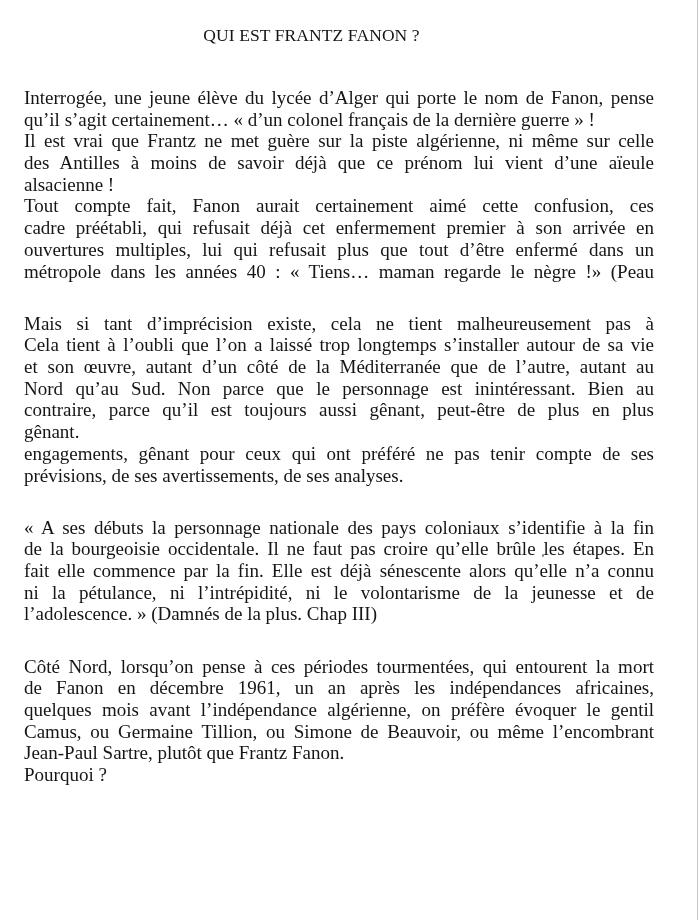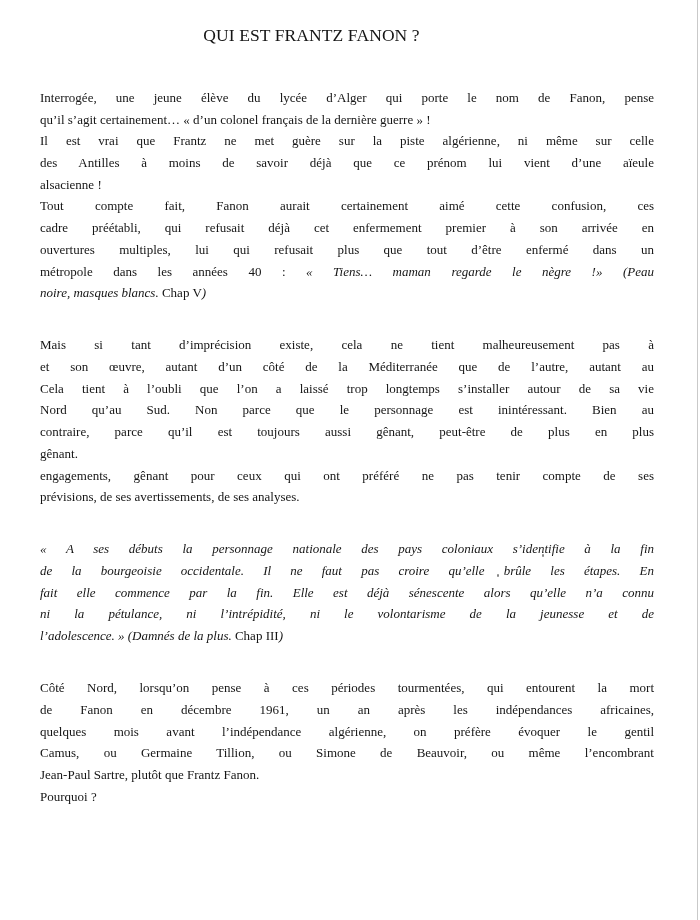--- a/index.html
+++ b/index.html
@@ -8,25 +8,25 @@
     font-family: "Liberation Serif", "DejaVu Serif", serif; color: #151515;
   }
   .edge-line { position: absolute; top: 0; right: 2px; width: 1px; height: 920px; background: #c9c9c9; }
   .title {
     position: absolute; top: 13px; left: 0; width: 623px; text-align: center;
     font-weight: normal; font-size: 17.5px; letter-spacing: 0.1px; margin-left: 0;
   }
   .page { position: absolute; left: 24px; top: 87px; width: 630px; }
   .para { margin: 0 0 30.5px 0; }
   .line {
-    display: block; height: 21.7px; line-height: 21.7px; font-size: 13px;
-    white-space: nowrap; text-align: justify; text-align-last: justify; margin-left: 16px;
+    display: block; height: 21.7px; line-height: 21.7px; font-size: 19px;
+    white-space: nowrap; text-align: justify; text-align-last: justify;
   }
   .line.last { text-align-last: left; }
-  .it { font-style: italic; }
+  .it { }
   .speck { position: absolute; width: 2px; height: 3px; background: #888; border-radius: 1px; }
 </style>
 </head>
 <body>
 
 <div class="edge-line"></div>
 <div class="speck" style="left:542px; top:554px;"></div>
 <div class="speck" style="left:497px; top:574px;"></div>
 
 <h1 class="title">QUI EST FRANTZ FANON ?</h1>
@@ -35,26 +35,25 @@
     <div class="para">
       <span class="line"><span>Interrogée, une jeune élève du lycée d’Alger qui porte le nom de Fanon, pense</span></span>
       <span class="line last"><span>qu’il s’agit certainement… « d’un colonel français de la dernière guerre » !</span></span>
       <span class="line"><span>Il est vrai que Frantz ne met guère sur la piste algérienne, ni même sur celle</span></span>
       <span class="line"><span>des Antilles à moins de savoir déjà que ce prénom lui vient d’une aïeule</span></span>
       <span class="line last"><span>alsacienne !</span></span>
       <span class="line"><span>Tout compte fait, Fanon aurait certainement aimé cette confusion, ces</span></span>
       <span class="line"><span>cadre préétabli, qui refusait déjà cet enfermement premier à son arrivée en</span></span>
       <span class="line"><span>ouvertures multiples, lui qui refusait plus que tout d’être enfermé dans un</span></span>
       <span class="line"><span>métropole dans les années 40 : </span><span class="it">« Tiens… maman regarde le nègre !» (Peau</span></span>
-      <span class="line last"><span class="it">noire, masques blancs.</span><span> Chap V</span><span class="it">)</span></span>
     </div>
     <div class="para">
       <span class="line"><span>Mais si tant d’imprécision existe, cela ne tient malheureusement pas à</span></span>
+      <span class="line"><span>Cela tient à l’oubli que l’on a laissé trop longtemps s’installer autour de sa vie</span></span>
       <span class="line"><span>et son œuvre, autant d’un côté de la Méditerranée que de l’autre, autant au</span></span>
-      <span class="line"><span>Cela tient à l’oubli que l’on a laissé trop longtemps s’installer autour de sa vie</span></span>
       <span class="line"><span>Nord qu’au Sud. Non parce que le personnage est inintéressant. Bien au</span></span>
       <span class="line"><span>contraire, parce qu’il est toujours aussi gênant, peut-être de plus en plus</span></span>
       <span class="line last"><span>gênant.</span></span>
       <span class="line"><span>engagements, gênant pour ceux qui ont préféré ne pas tenir compte de ses</span></span>
       <span class="line last"><span>prévisions, de ses avertissements, de ses analyses.</span></span>
     </div>
     <div class="para">
       <span class="line"><span class="it">« A ses débuts la personnage nationale des pays coloniaux s’identifie à la fin</span></span>
       <span class="line"><span class="it">de la bourgeoisie occidentale. Il ne faut pas croire qu’elle brûle les étapes. En</span></span>
       <span class="line"><span class="it">fait elle commence par la fin. Elle est déjà sénescente alors qu’elle n’a connu</span></span>

